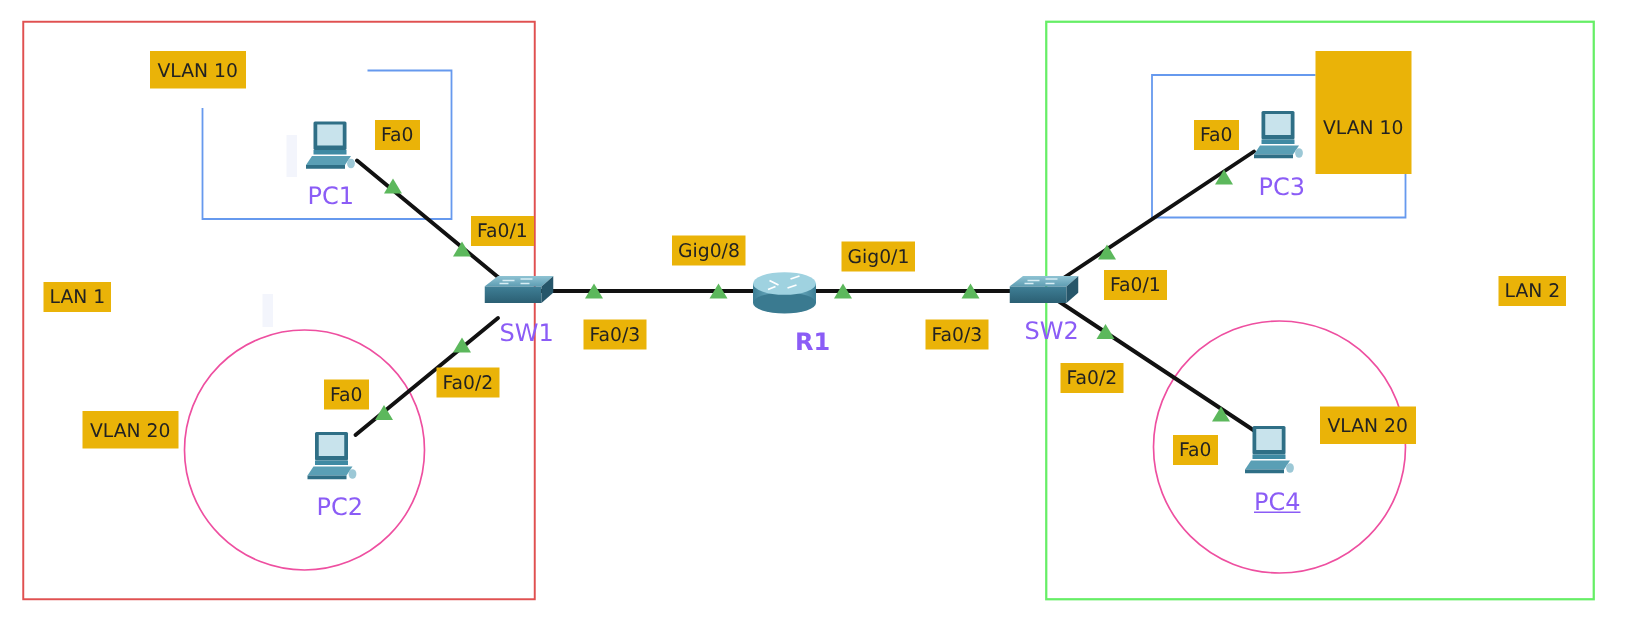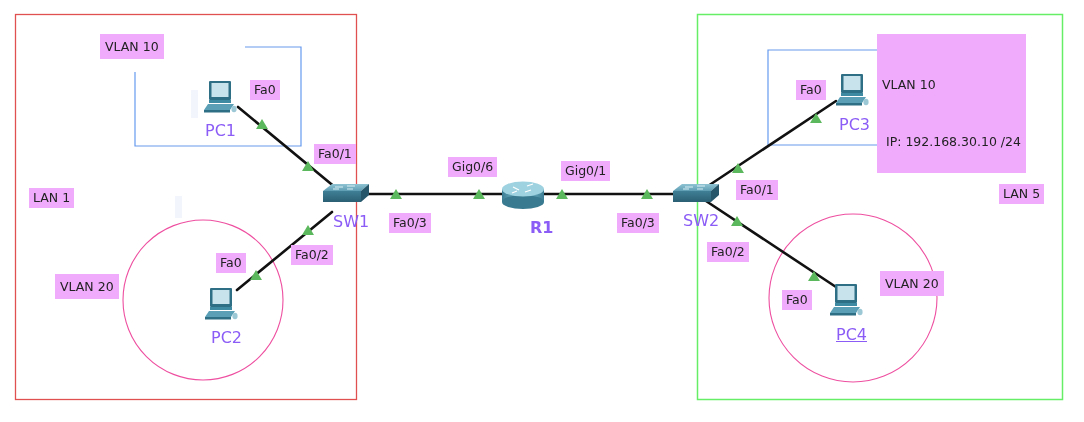--- a/index.html
+++ b/index.html
@@ -1,19 +1,19 @@
 <!DOCTYPE html>
 <html><head>
 <meta charset="utf-8">
 <style>
   html, body { margin: 0; padding: 0; background: #ffffff; }
   body { width: 1084px; height: 422px; position: relative; overflow: hidden;
          font-family: "DejaVu Sans", sans-serif; }
   #canvas { position: absolute; left: 0; top: 0; }
-  .lbl { position: absolute; font-size: 12.5px; color: #222; background: #f0abfc;
+  .lbl { position: absolute; font-size: 12.5px; color: #222; background: #eab308;
          padding: 2px 4px; line-height: 16px; white-space: nowrap; }
   .lbl.multi { line-height: 19px; padding: 3px 5px; }
   .node-name { position: absolute; font-size: 16px; color: #8b5cf6; white-space: nowrap; }
   .ghost { position: absolute; background: #f3f5fc; }
 </style>
 </head>
 <body>
 
 <svg id="canvas" width="1084" height="422" viewBox="0 0 1084 422">
   <defs>
@@ -90,42 +90,41 @@
   <use href="#pcIcon" x="828" y="283" width="36" height="34"></use>
   <use href="#switchIcon" x="323" y="183" width="46" height="24"></use>
   <use href="#switchIcon" x="673" y="183" width="46" height="24"></use>
   <use href="#routerIcon" x="501" y="180" width="44" height="30"></use>
 </svg>
 
 <div class="ghost" style="left:191px;top:90px;width:7px;height:28px;"></div>
 <div class="ghost" style="left:175px;top:196px;width:7px;height:22px;"></div>
 
 <div class="lbl" style="left:29px;top:188px;">LAN 1</div>
-<div class="lbl" style="left:999px;top:184px;">LAN 5</div>
+<div class="lbl" style="left:999px;top:184px;">LAN 2</div>
 
 <div class="lbl multi" style="left:100px;top:34px;">
   <div>VLAN 10</div>
 </div>
 <div class="lbl multi" style="left:55px;top:274px;">
   <div>VLAN 20</div>
 </div>
 <div class="lbl multi" style="left:877px;top:34px;white-space:pre;">
   <div>VLAN 10</div>
-  <div style="white-space:pre;"> IP: 192.168.30.10 /24</div>
 </div>
 <div class="lbl multi" style="left:880px;top:271px;">
   <div>VLAN 20</div>
 </div>
 
 <div class="lbl" style="left:250px;top:80px;">Fa0</div>
 <div class="lbl" style="left:314px;top:144px;">Fa0/1</div>
 <div class="lbl" style="left:216px;top:253px;">Fa0</div>
 <div class="lbl" style="left:291px;top:245px;">Fa0/2</div>
 <div class="lbl" style="left:389px;top:213px;">Fa0/3</div>
-<div class="lbl" style="left:448px;top:157px;">Gig0/6</div>
+<div class="lbl" style="left:448px;top:157px;">Gig0/8</div>
 <div class="lbl" style="left:561px;top:161px;">Gig0/1</div>
 <div class="lbl" style="left:617px;top:213px;">Fa0/3</div>
 <div class="lbl" style="left:736px;top:180px;">Fa0/1</div>
 <div class="lbl" style="left:796px;top:80px;">Fa0</div>
 <div class="lbl" style="left:707px;top:242px;">Fa0/2</div>
 <div class="lbl" style="left:782px;top:290px;">Fa0</div>
 
 <div class="node-name" style="left:205px;top:121px;">PC1</div>
 <div class="node-name" style="left:211px;top:328px;">PC2</div>
 <div class="node-name" style="left:839px;top:115px;text-align:right;">PC3</div>

